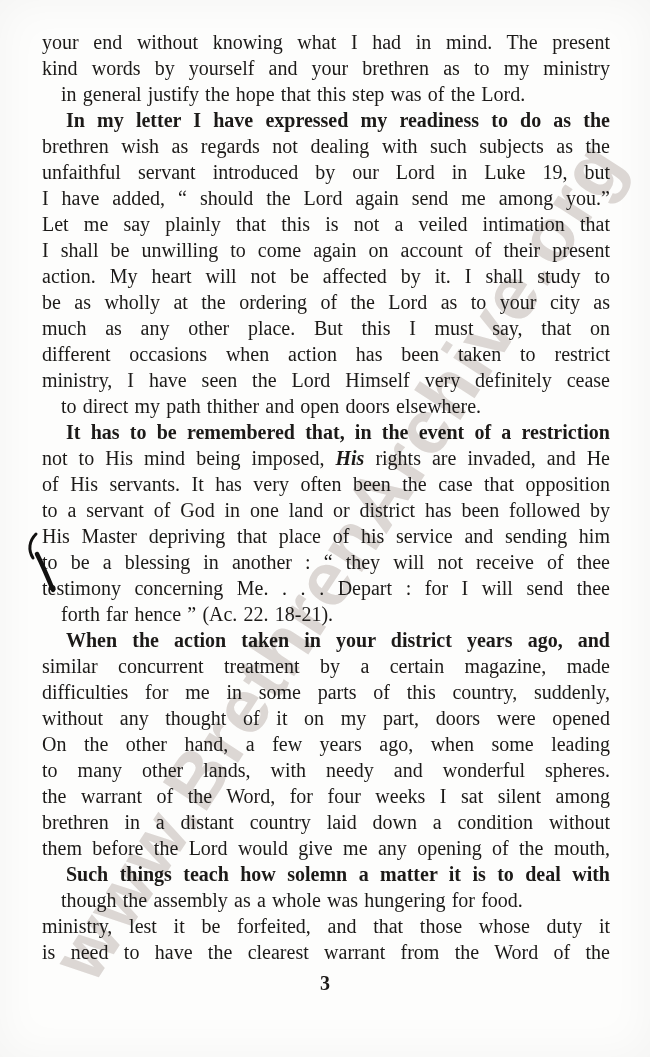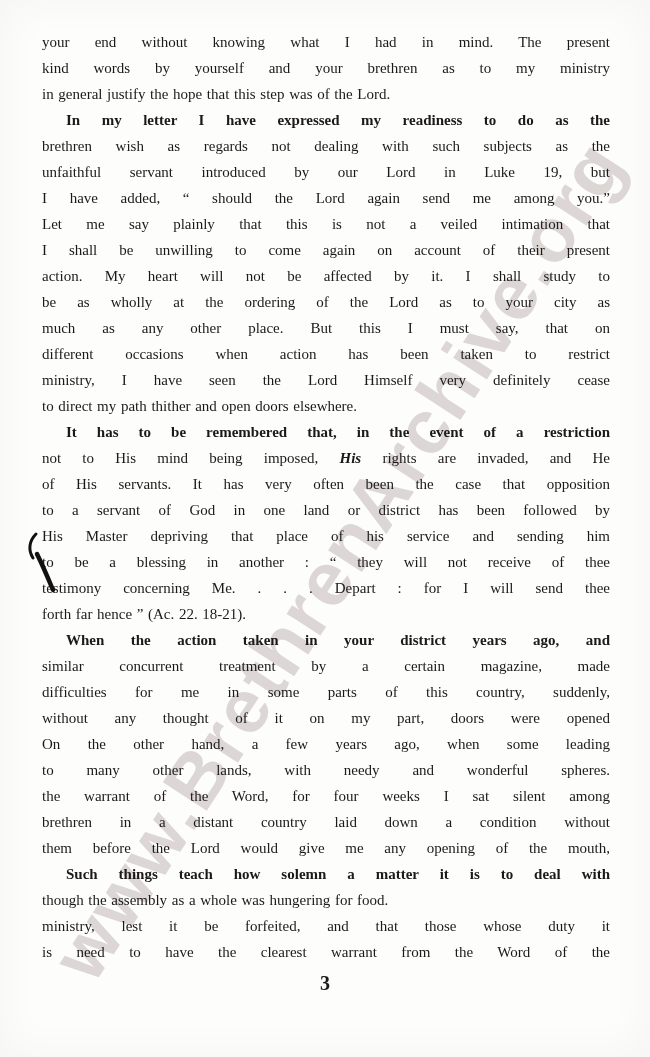--- a/index.html
+++ b/index.html
@@ -28,32 +28,33 @@
     color: var(--wm, #dcd7d4);
     white-space: nowrap;
     z-index: 0;
     user-select: none;
   }
   .text-block {
     position: relative;
     z-index: 1;
     padding: 29px 40px 0 42px;
     color: var(--ink, #1c1a18);
-    font-size: 15px;
+    font-size: 20px;
     line-height: 26px;
   }
   .line {
     height: 26px;
     overflow: hidden;
     text-align: justify;
     text-align-last: justify;
     word-spacing: 0.06em;
   }
   .line.last {
     text-align-last: left;
+    margin-left: 19px;
   }
   .line.indent {
     text-indent: 24px;
     font-weight: bold;
   }
   .line i {
     font-style: italic;
     font-weight: 600;
   }
   .page-number {

